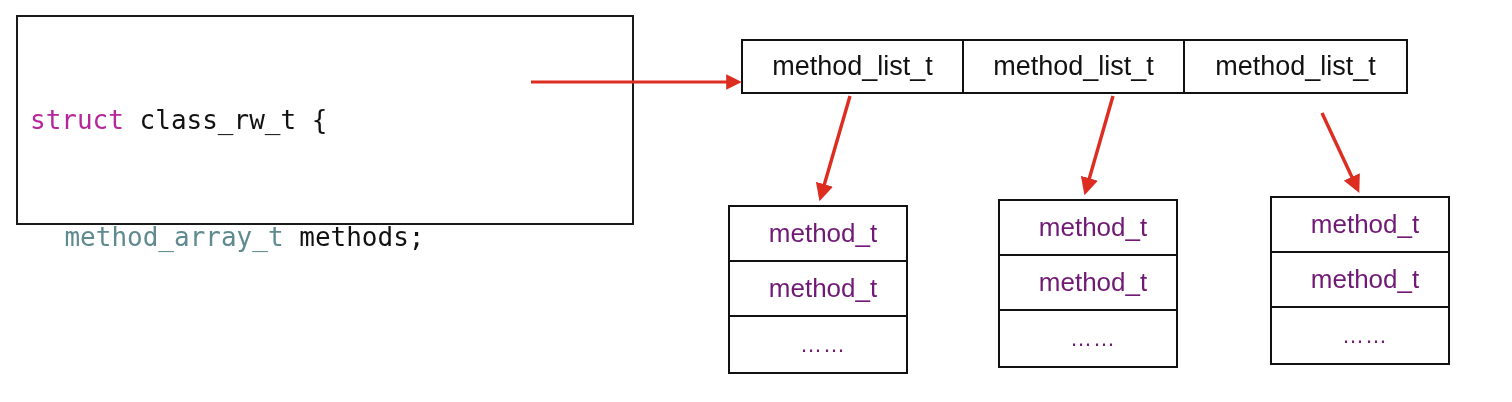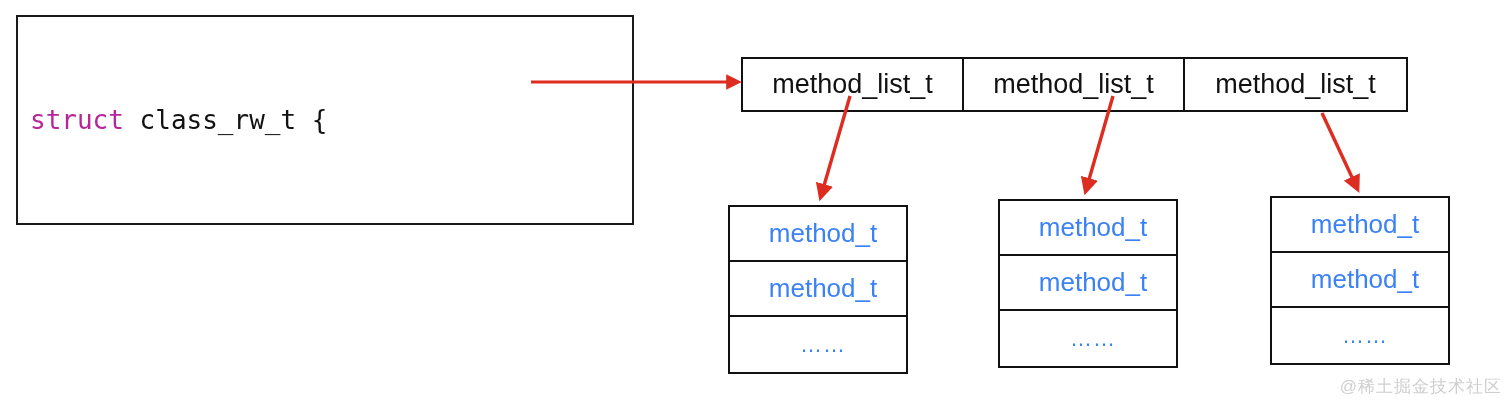--- a/index.html
+++ b/index.html
@@ -42,21 +42,21 @@
   .code-line { display: block; height: 39px; }
   .tok-kw    { color: #b5269b; }
   .tok-type  { color: #5f8a8f; }
   .tok-plain { color: #111111; }
   .indent { display: inline-block; width: 2.2ch; }
 
   
   .list-row {
     position: absolute;
     left: 741px;
-    top: 57px;
+    top: 39px;
     display: flex;
     border: 2px solid #111111;
     box-sizing: border-box;
     background: #ffffff;
     align-items: center;
   }
   .list-cell {
     width: 221px;
     height: 51px;
     display: flex;
@@ -80,21 +80,21 @@
   }
   .method-col.col0 { left: 728px;  top: 205px; }
   .method-col.col1 { left: 998px;  top: 199px; }
   .method-col.col2 { left: 1270px; top: 196px; }
   .method-cell {
     height: 55px;
     display: flex;
     align-items: center;
     justify-content: center;
     font-size: 26px;
-    color: #3b82f6;
+    color: #701a75;
     border-bottom: 2px solid #111111;
     box-sizing: border-box;
     padding-left: 10px;
   }
   .method-cell:last-child { border-bottom: none; }
   .method-cell.dots {
     font-size: 22px;
     letter-spacing: 1px;
   }
 
@@ -119,20 +119,21 @@
   }
 </style>
 </head>
 <body>
 
 <div id="stage">
 
   <div class="code-box">
     <div class="code-lines">
       <span class="code-line"><span class="tok-kw">struct</span><span class="tok-plain"> class_rw_t {</span></span>
+      <span class="code-line"><span class="indent"></span><span class="tok-type">method_array_t</span><span class="tok-plain"> methods;</span></span>
       
       
     </div>
   </div>
 
   <div class="list-row">
     <div class="list-cell">method_list_t</div>
     <div class="list-cell">method_list_t</div>
     <div class="list-cell">method_list_t</div>
   </div>
@@ -160,15 +161,14 @@
       <marker id="ah" markerWidth="5.2" markerHeight="5.2" refX="3.6" refY="2.6" orient="auto" markerUnits="strokeWidth">
         <path d="M0,0 L5.2,2.6 L0,5.2 z" fill="#dd2c20"></path>
       </marker>
     </defs>
     <line x1="531" y1="82" x2="737" y2="82" stroke="#dd2c20" stroke-width="3" marker-end="url(#ah)"></line>
     <line x1="850" y1="96" x2="821" y2="196" stroke="#dd2c20" stroke-width="3.4" marker-end="url(#ah)"></line>
     <line x1="1113" y1="96" x2="1086" y2="190" stroke="#dd2c20" stroke-width="3.4" marker-end="url(#ah)"></line>
     <line x1="1322" y1="113" x2="1357" y2="188" stroke="#dd2c20" stroke-width="3.4" marker-end="url(#ah)"></line>
   </svg>
 
-  <div class="watermark">@稀土掘金技术社区</div>
 
 </div>
 
 </body></html>

